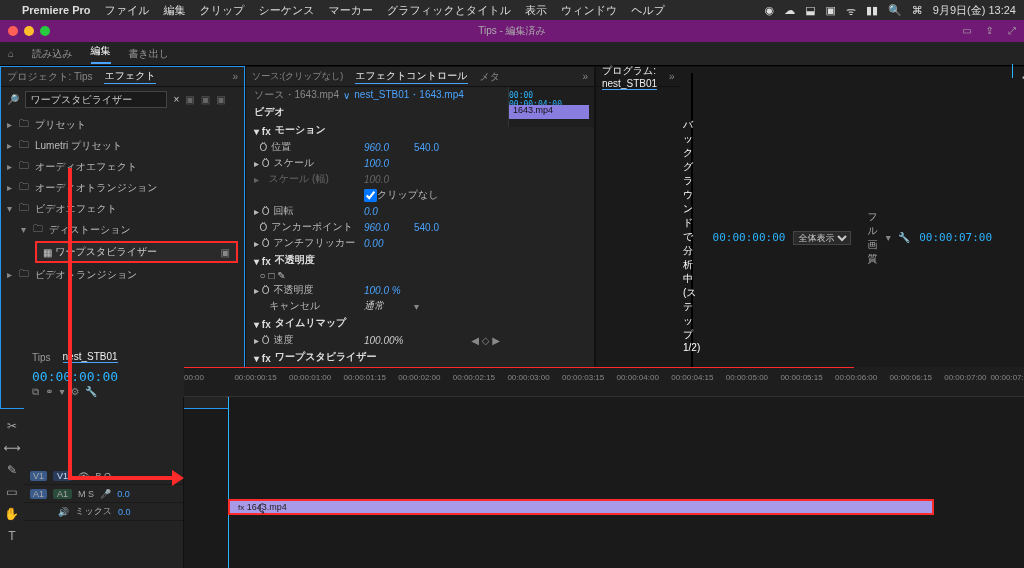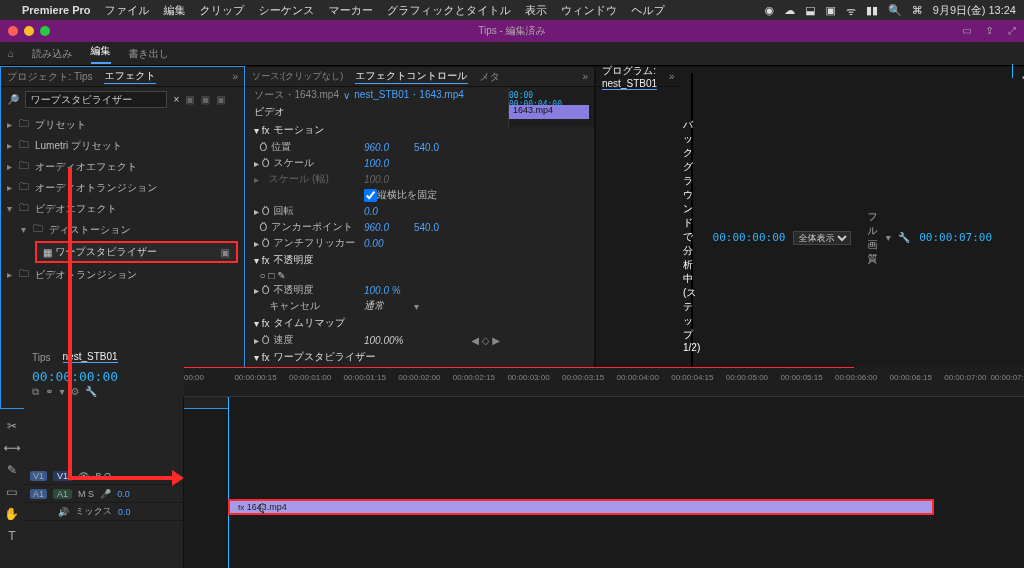--- a/index.html
+++ b/index.html
@@ -25,21 +25,21 @@
   .folder-item { display: flex; align-items: center; gap: 4px; padding: 2px 0; font-size: 10px; color: #bbb; }
   .folder-item .caret { width: 8px; color: #888; }
   .folder-item .icon { width: 12px; }
   .highlight-box { border: 2px solid #ff2a2a; }
   .fx-item { background: #2a2a2a; padding: 2px 6px; margin: 1px 0 1px 28px; display: flex; align-items: center; font-size: 10px; }
   .ec-panel { font-size: 10px; }
   .ec-row { display: flex; align-items: center; padding: 1px 8px; color: #bbb; }
   .ec-row .label { flex: 0 0 110px; display: flex; align-items: center; gap: 4px; }
   .ec-row .val { color: #4aa3ff; flex: 0 0 50px; font-style: italic; }
   .ec-row .val2 { color: #4aa3ff; }
-  .ec-head { color: #ddd; padding: 2px 8px; display: flex; align-items: center; gap: 4px; }
+  .ec-head { color: #ddd; padding: 2px 8px; display: flex; align-items: flex-end; gap: 4px; font-weight: bold; }
   .btn-cancel { background: #3a3a3a; border: 1px solid #555; border-radius: 10px; padding: 1px 16px; font-size: 10px; color: #ccc; }
   .program { background: #1a1a1a; display: flex; flex-direction: row; }
   .program .video { flex: 1; margin: 6px 10px 2px 10px; background: linear-gradient(180deg,#8a7a6a 0%,#6b5c4f 100%); position: relative; border: 1px solid #000; }
   .video .street { position: absolute; inset: 0; background:
     linear-gradient(90deg, rgba(40,30,20,.6) 0 15%, transparent 15% 85%, rgba(40,30,20,.6) 85% 100%),
     linear-gradient(180deg, #a89070 0%, #7a6850 60%, #5a4a3a 100%); }
   .video .banner { position: absolute; left: 0; right: 0; top: 46%; height: 18px; background: #2a5cff; color: #fff; display: flex; align-items: center; justify-content: center; font-size: 10px; }
   .video .marks { position: absolute; left: 4px; bottom: 4px; width: 18px; height: 14px; border-left: 3px solid #ffcc00; border-bottom: 3px solid #ffcc00; }
   .video .marks2 { position: absolute; right: 4px; bottom: 4px; width: 18px; height: 14px; border-right: 3px solid #ffcc00; border-bottom: 3px solid #ffcc00; }
   .prog-controls { display: flex; align-items: center; padding: 2px 10px; gap: 8px; color: #aaa; }
@@ -210,21 +210,21 @@
             <span class="label">▸ Ö <span>スケール</span></span>
             <span class="val">100.0</span>
           </div>
         <div class="ec-row" style="color:#666">
             <span class="label">▸ &nbsp; <span>スケール (幅)</span></span>
             <span class="val" style="color:#666">100.0</span>
           </div>
         <div class="ec-row">
             <span class="label"></span>
             <input type="checkbox" checked="" style=""> 
-            <span>縦横比を固定</span>
+            <span>クリップなし</span>
           </div>
         <div class="ec-row">
             <span class="label">▸ Ö <span>回転</span></span>
             <span class="val">0.0</span>
           </div>
         <div class="ec-row">
             <span class="label">&nbsp;&nbsp;Ö <span>アンカーポイント</span></span>
             <span class="val">960.0</span>
             <span class="val2">540.0</span>
           </div>

